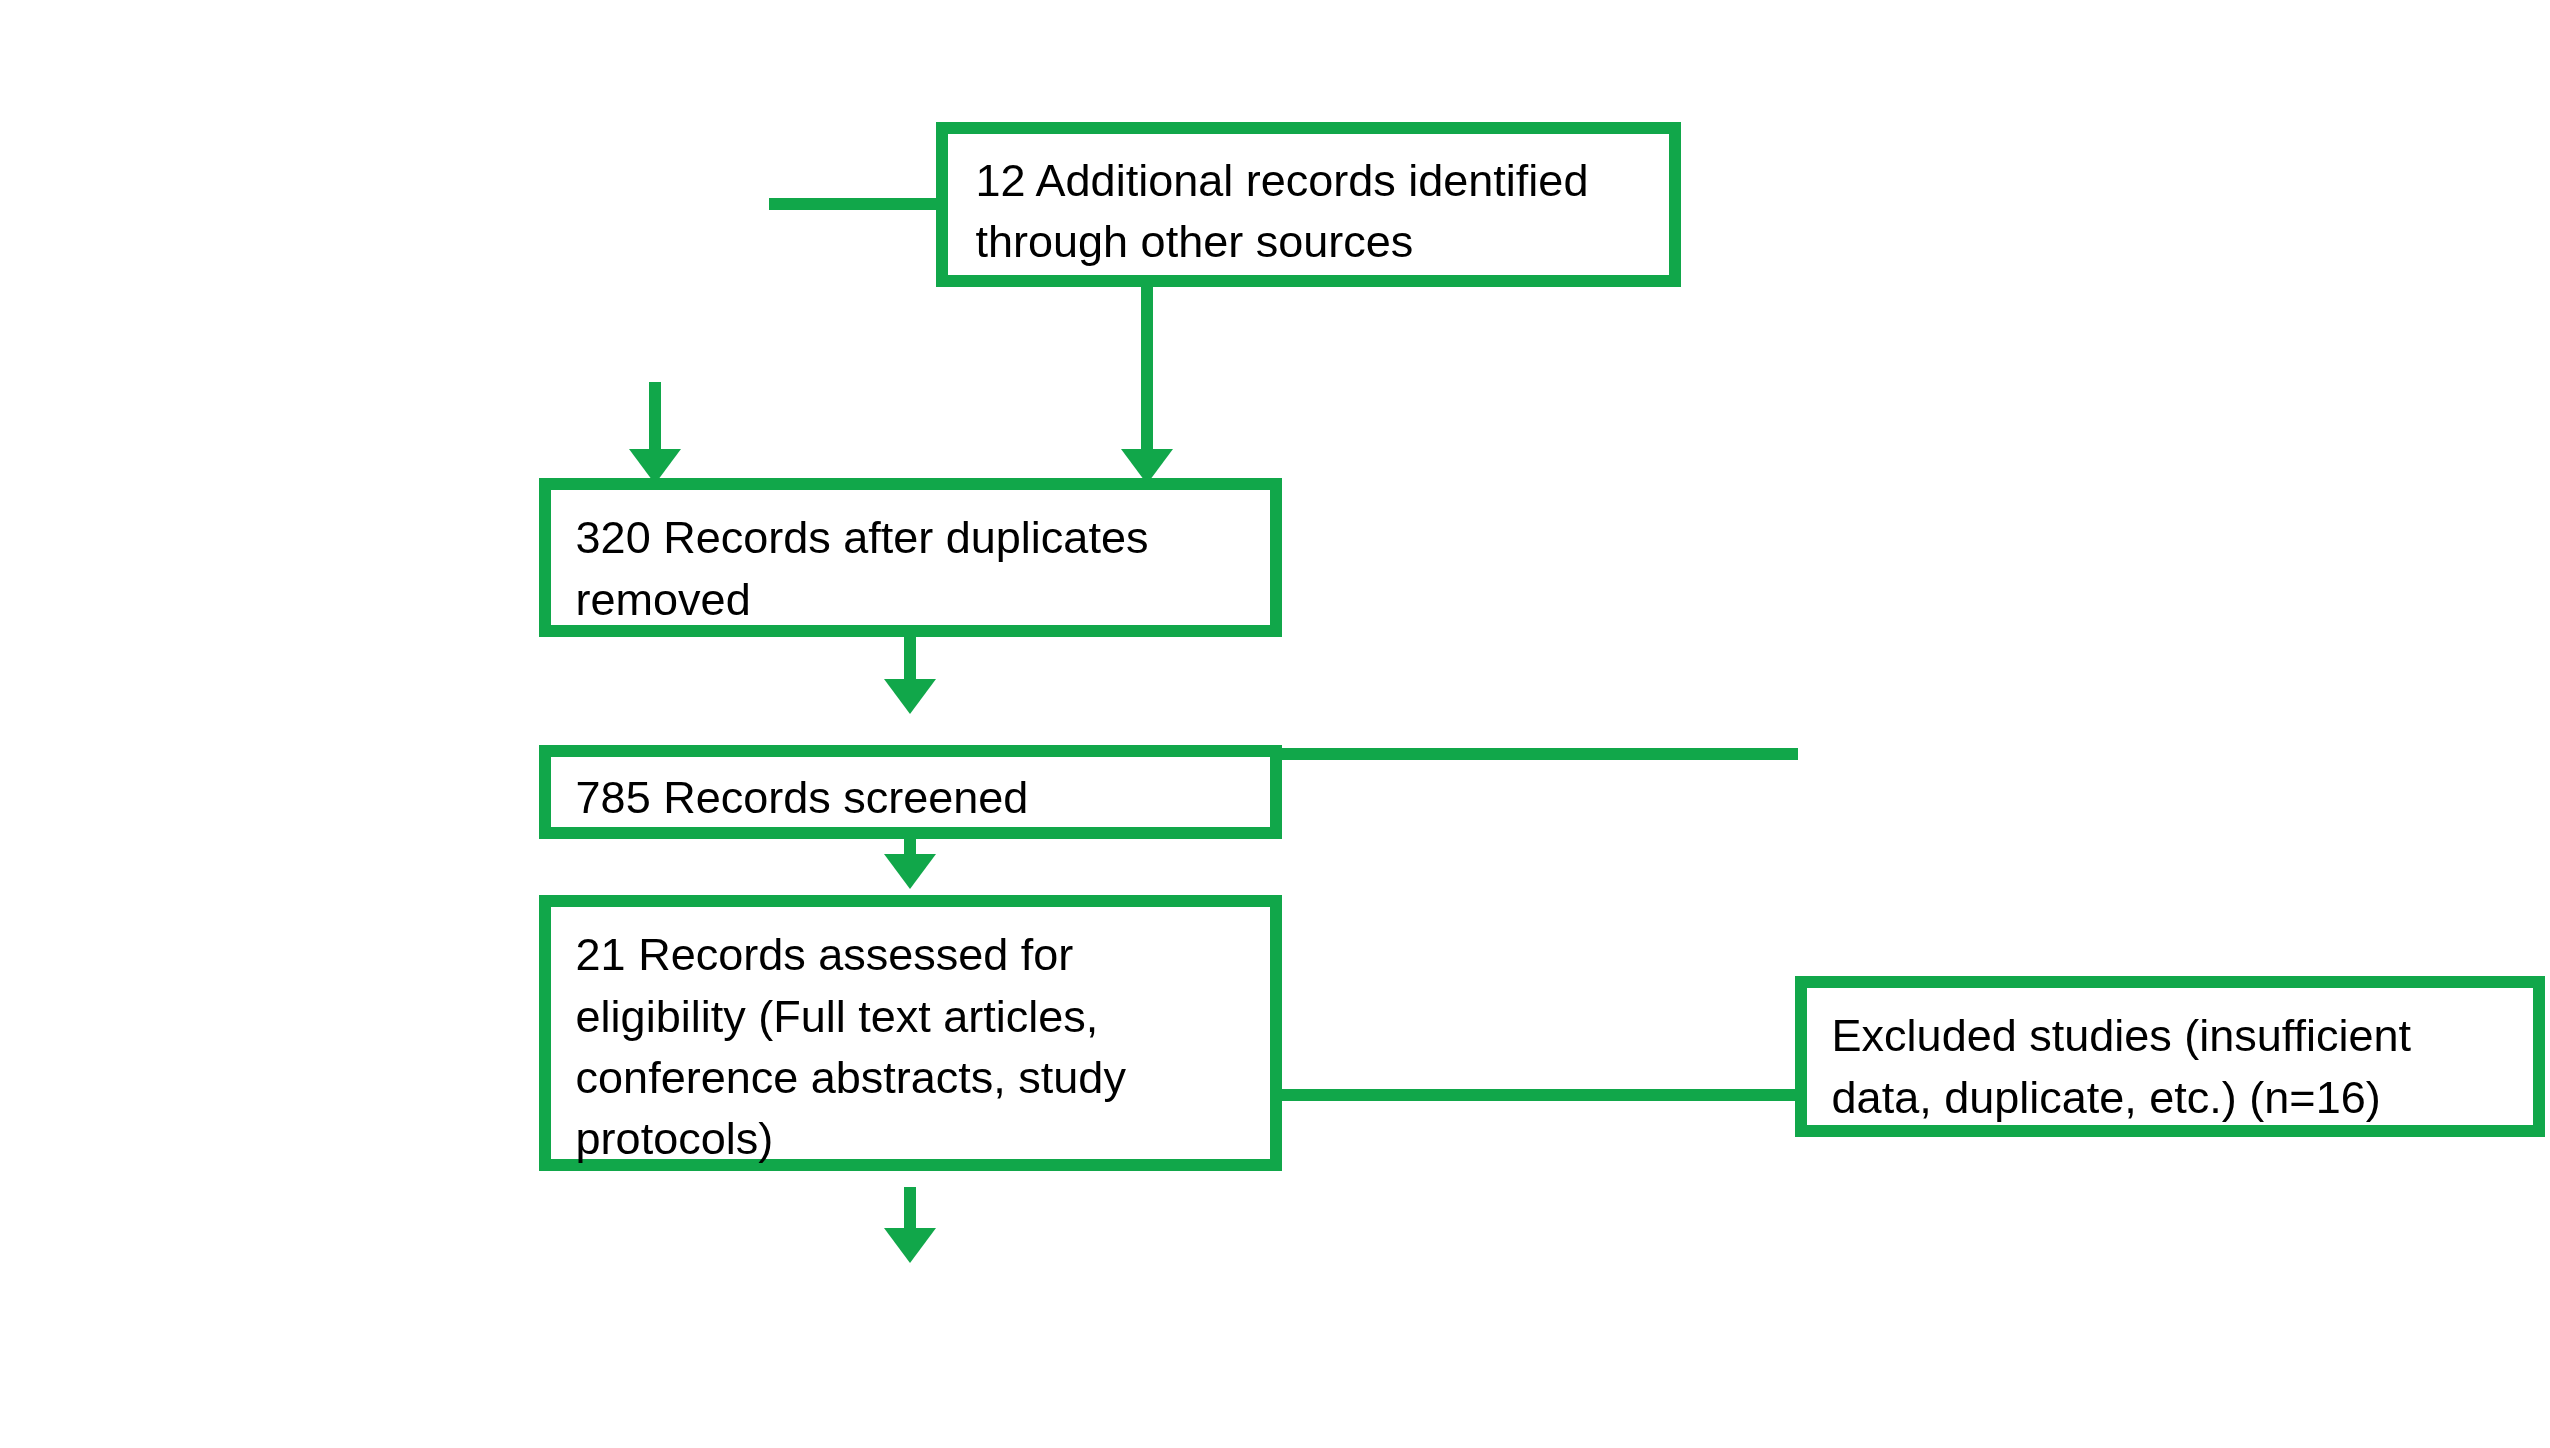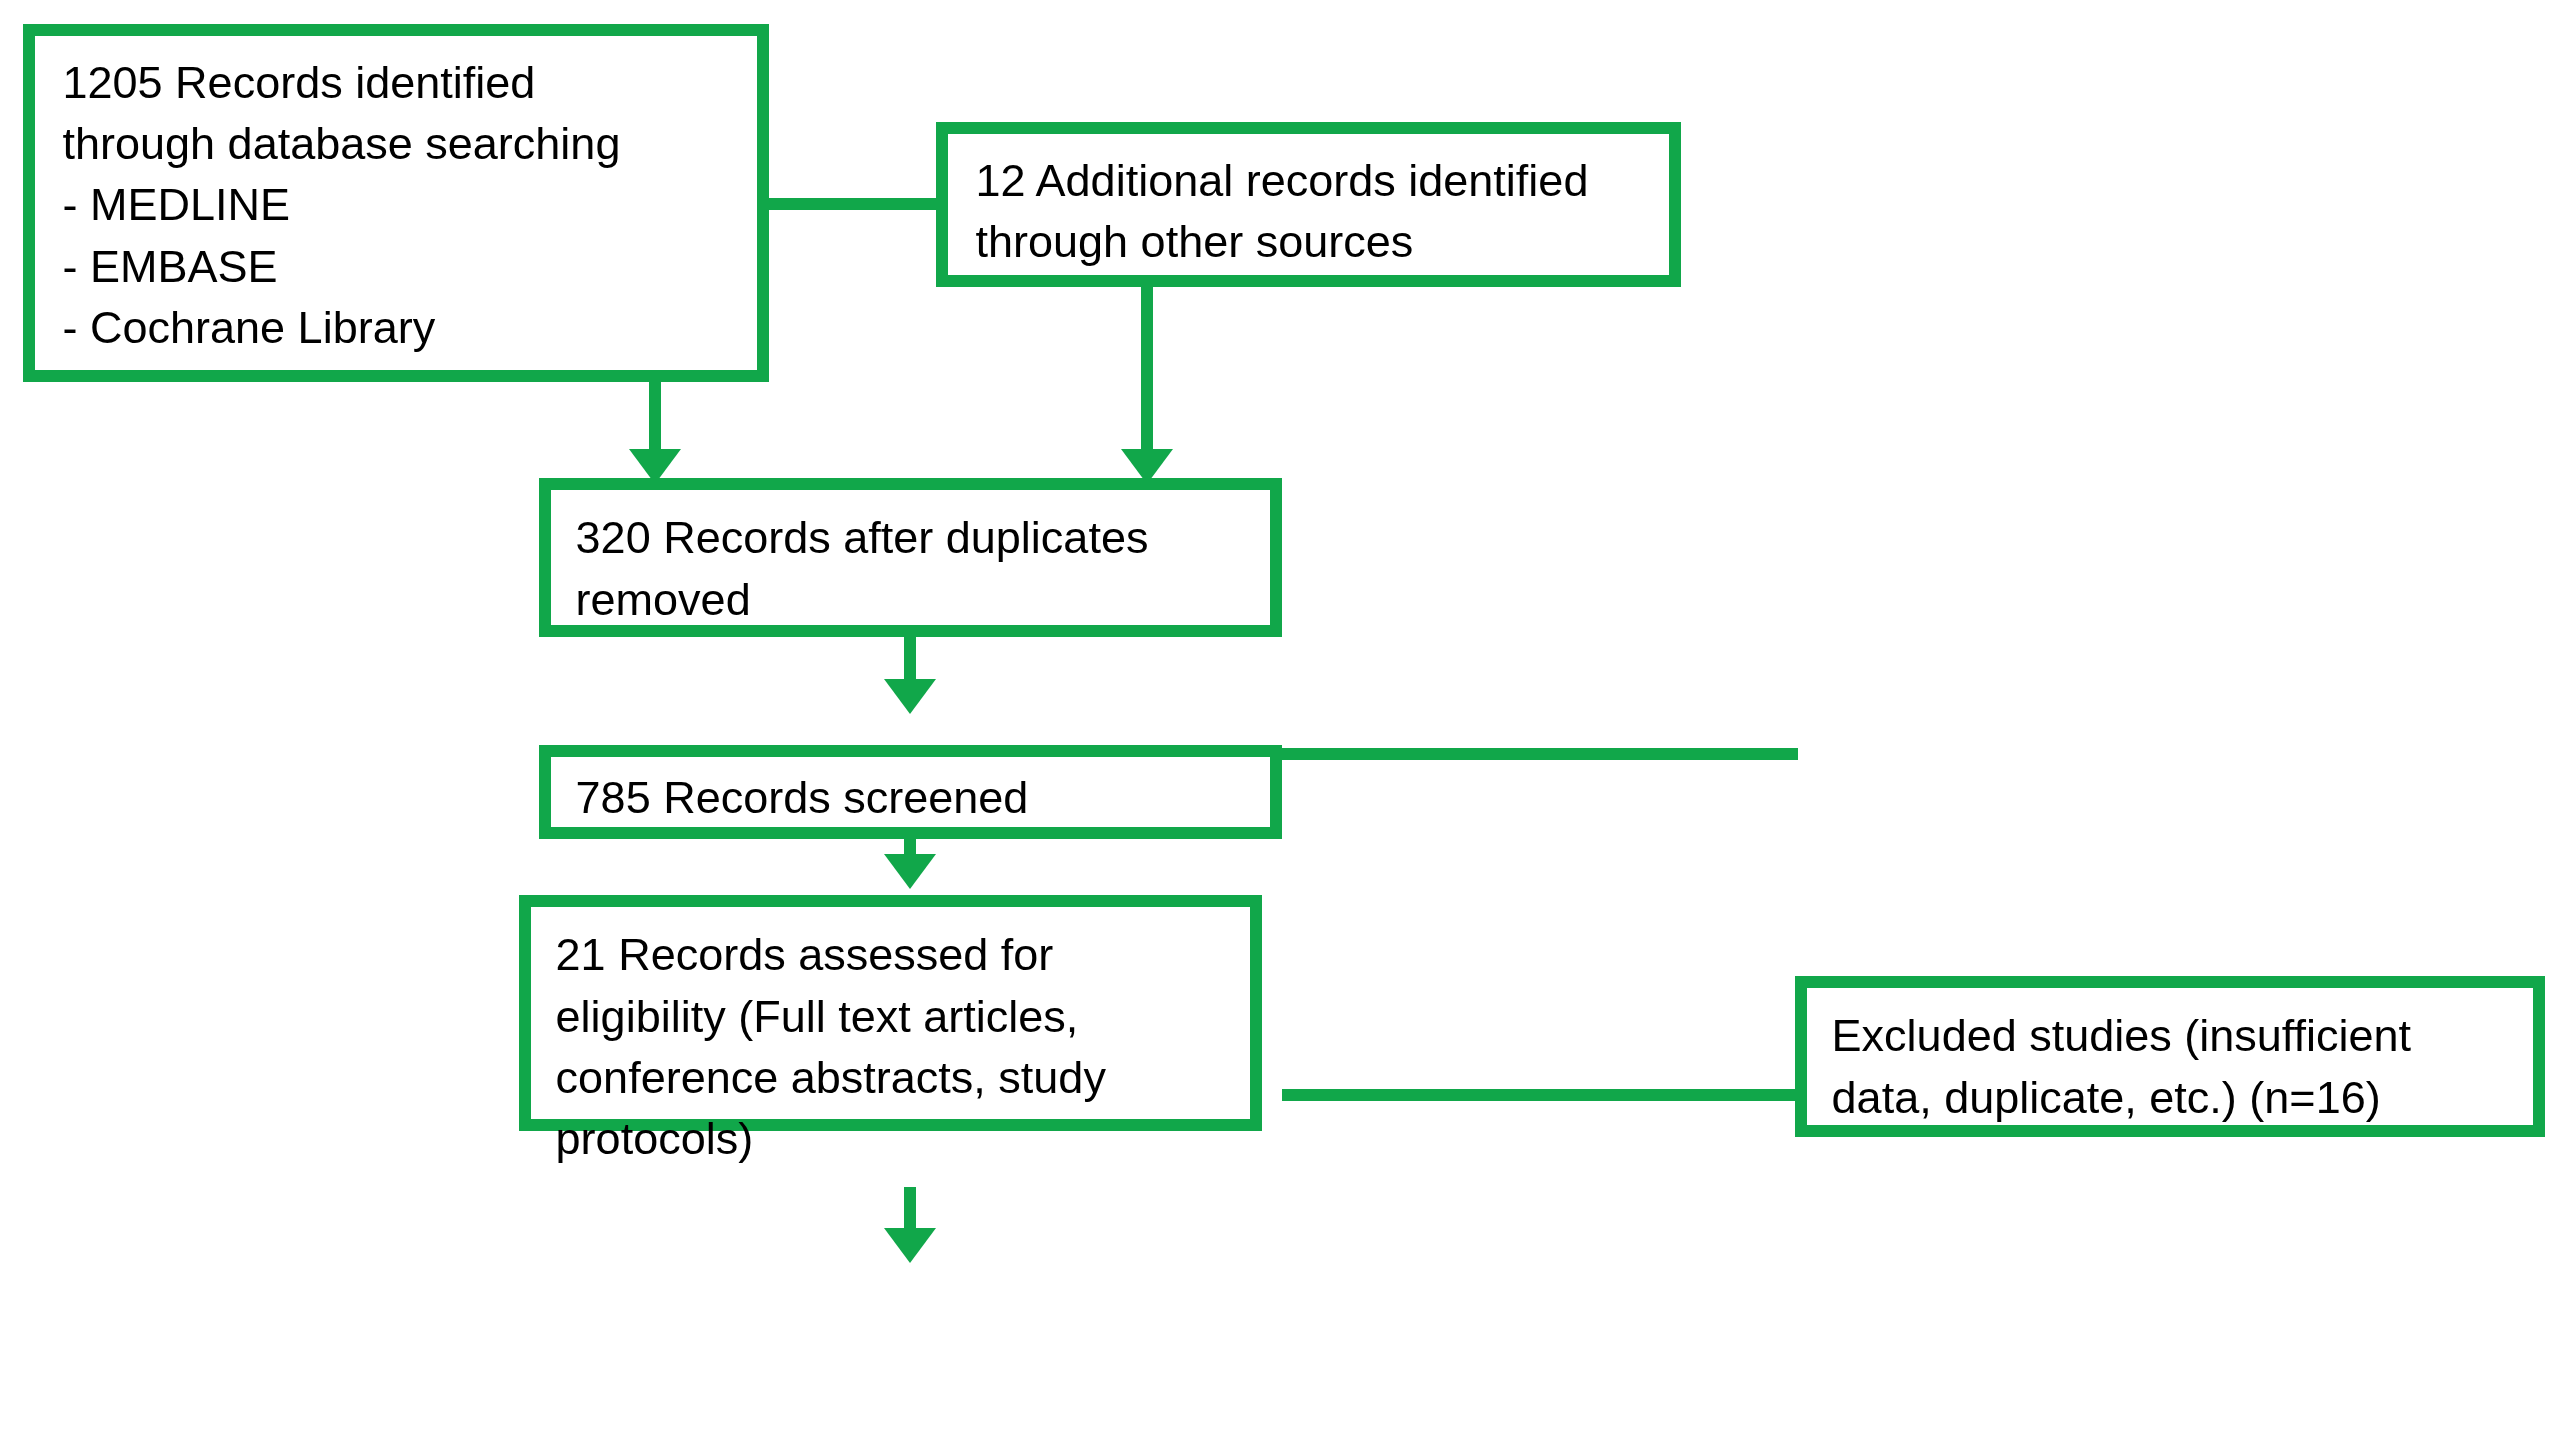--- a/index.html
+++ b/index.html
@@ -50,21 +50,21 @@
     left: 539px; top: 478px; width: 743px; height: 159px;
   }
   #node-duplicates .txt { padding: 17.4px 0 0 24.6px; }
 
   #node-screened {
     left: 539px; top: 722px; width: 743px; height: 94px; margin-top: 23px;
   }
   #node-screened .txt { padding: 10px 0 0 24.6px; }
 
   #node-eligibility {
-    left: 519px; top: 895px; width: 743px; height: 236px;
+    left: 539px; top: 895px; width: 743px; height: 276px;
   }
   #node-eligibility .txt { padding: 17.4px 0 0 24.6px; }
 
   #node-synthesis {
     left: 544px; top: 1263px; width: 744px; height: 166px;
   }
   #node-synthesis .txt { padding: 20px 0 0 24.6px; }
 
   #node-excluded-screening {
     left: 1797px; top: 643px; width: 729px; height: 239px;
@@ -144,27 +144,20 @@
   <div class="conn conn-v" id="conn-elig-down"></div>
   <div class="conn conn-h" id="conn-scr-right"></div>
   <div class="conn conn-h" id="conn-elig-right"></div>
 
   <div class="arrow" id="arrow-db-down"></div>
   <div class="arrow" id="arrow-add-down"></div>
   <div class="arrow" id="arrow-dup-down"></div>
   <div class="arrow" id="arrow-scr-down"></div>
   <div class="arrow" id="arrow-elig-down"></div>
 
-  <div class="node" id="node-database">
-    <span class="txt">1205 Records identified
-through database searching
--    MEDLINE
--    EMBASE
--    Cochrane Library</span>
-  </div>
 
   <div class="node" id="node-additional">
     <span class="txt">12 Additional records identified
 through other sources</span>
   </div>
 
   <div class="node" id="node-duplicates">
     <span class="txt">320 Records after duplicates
 removed</span>
   </div>

